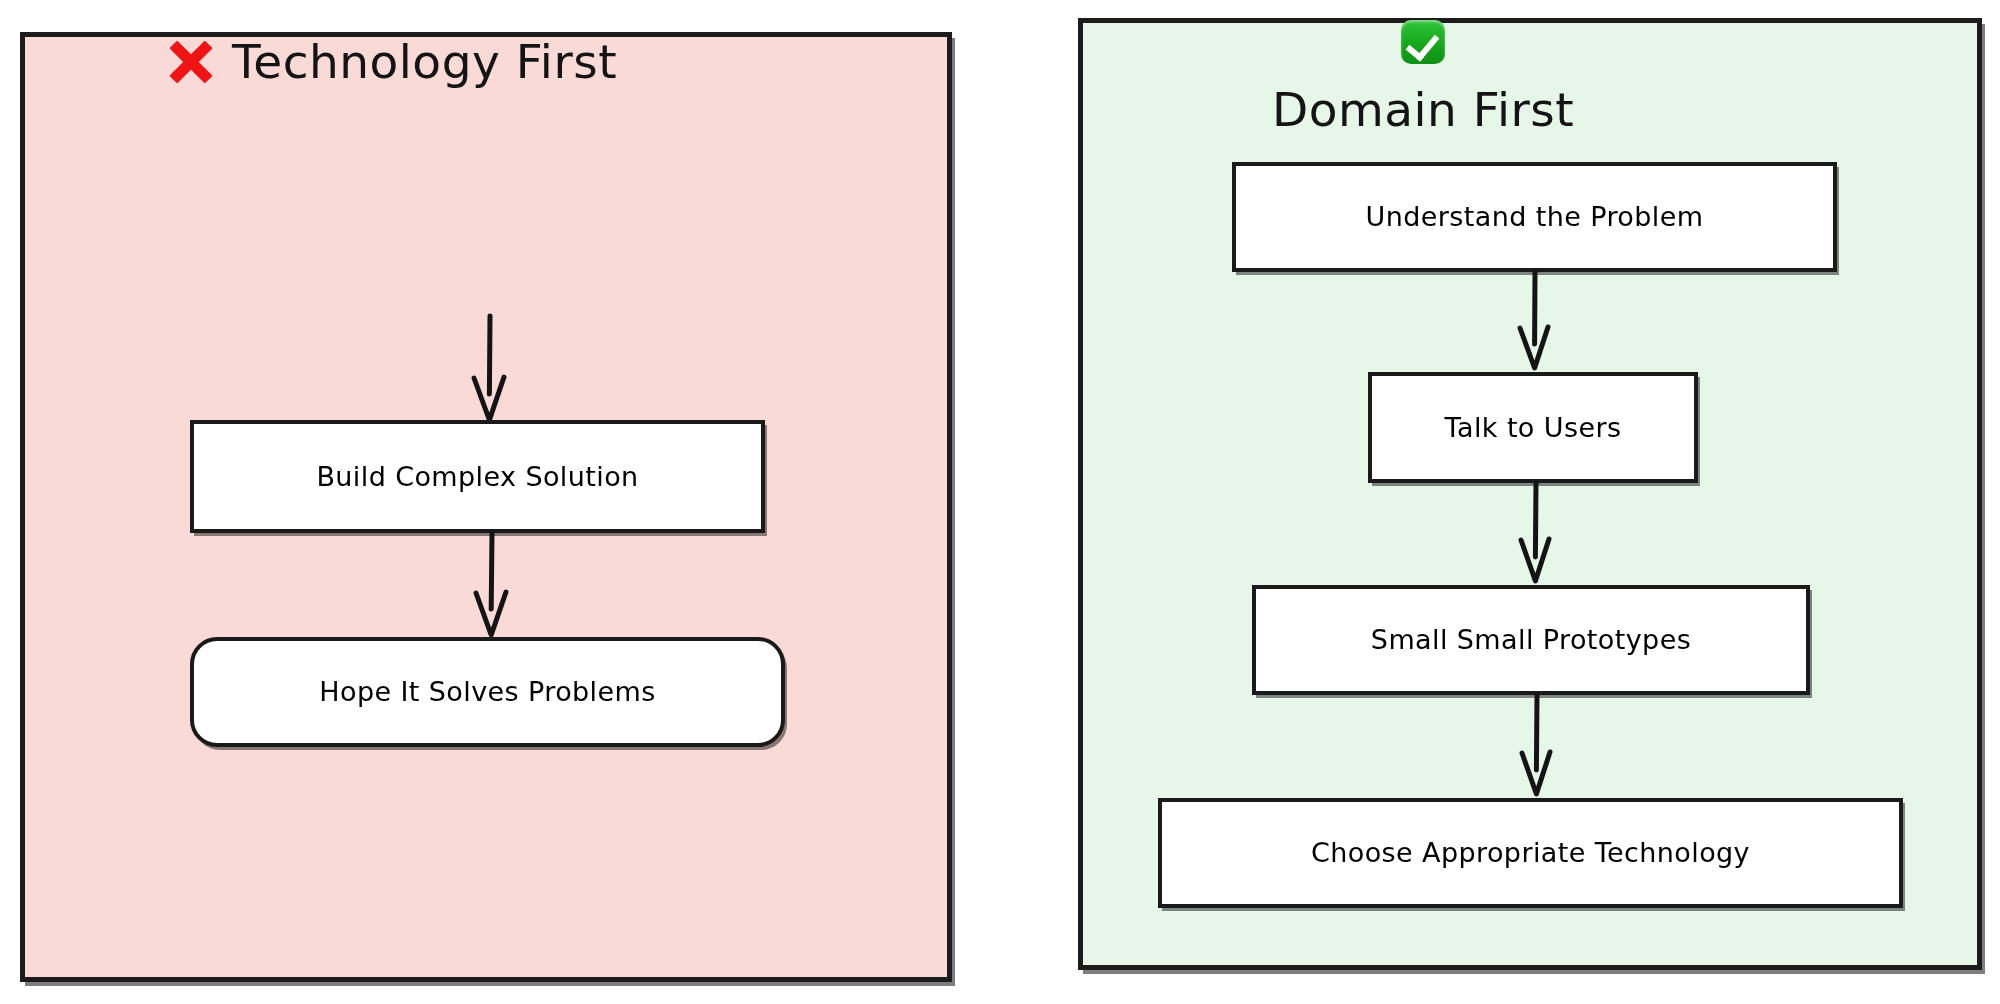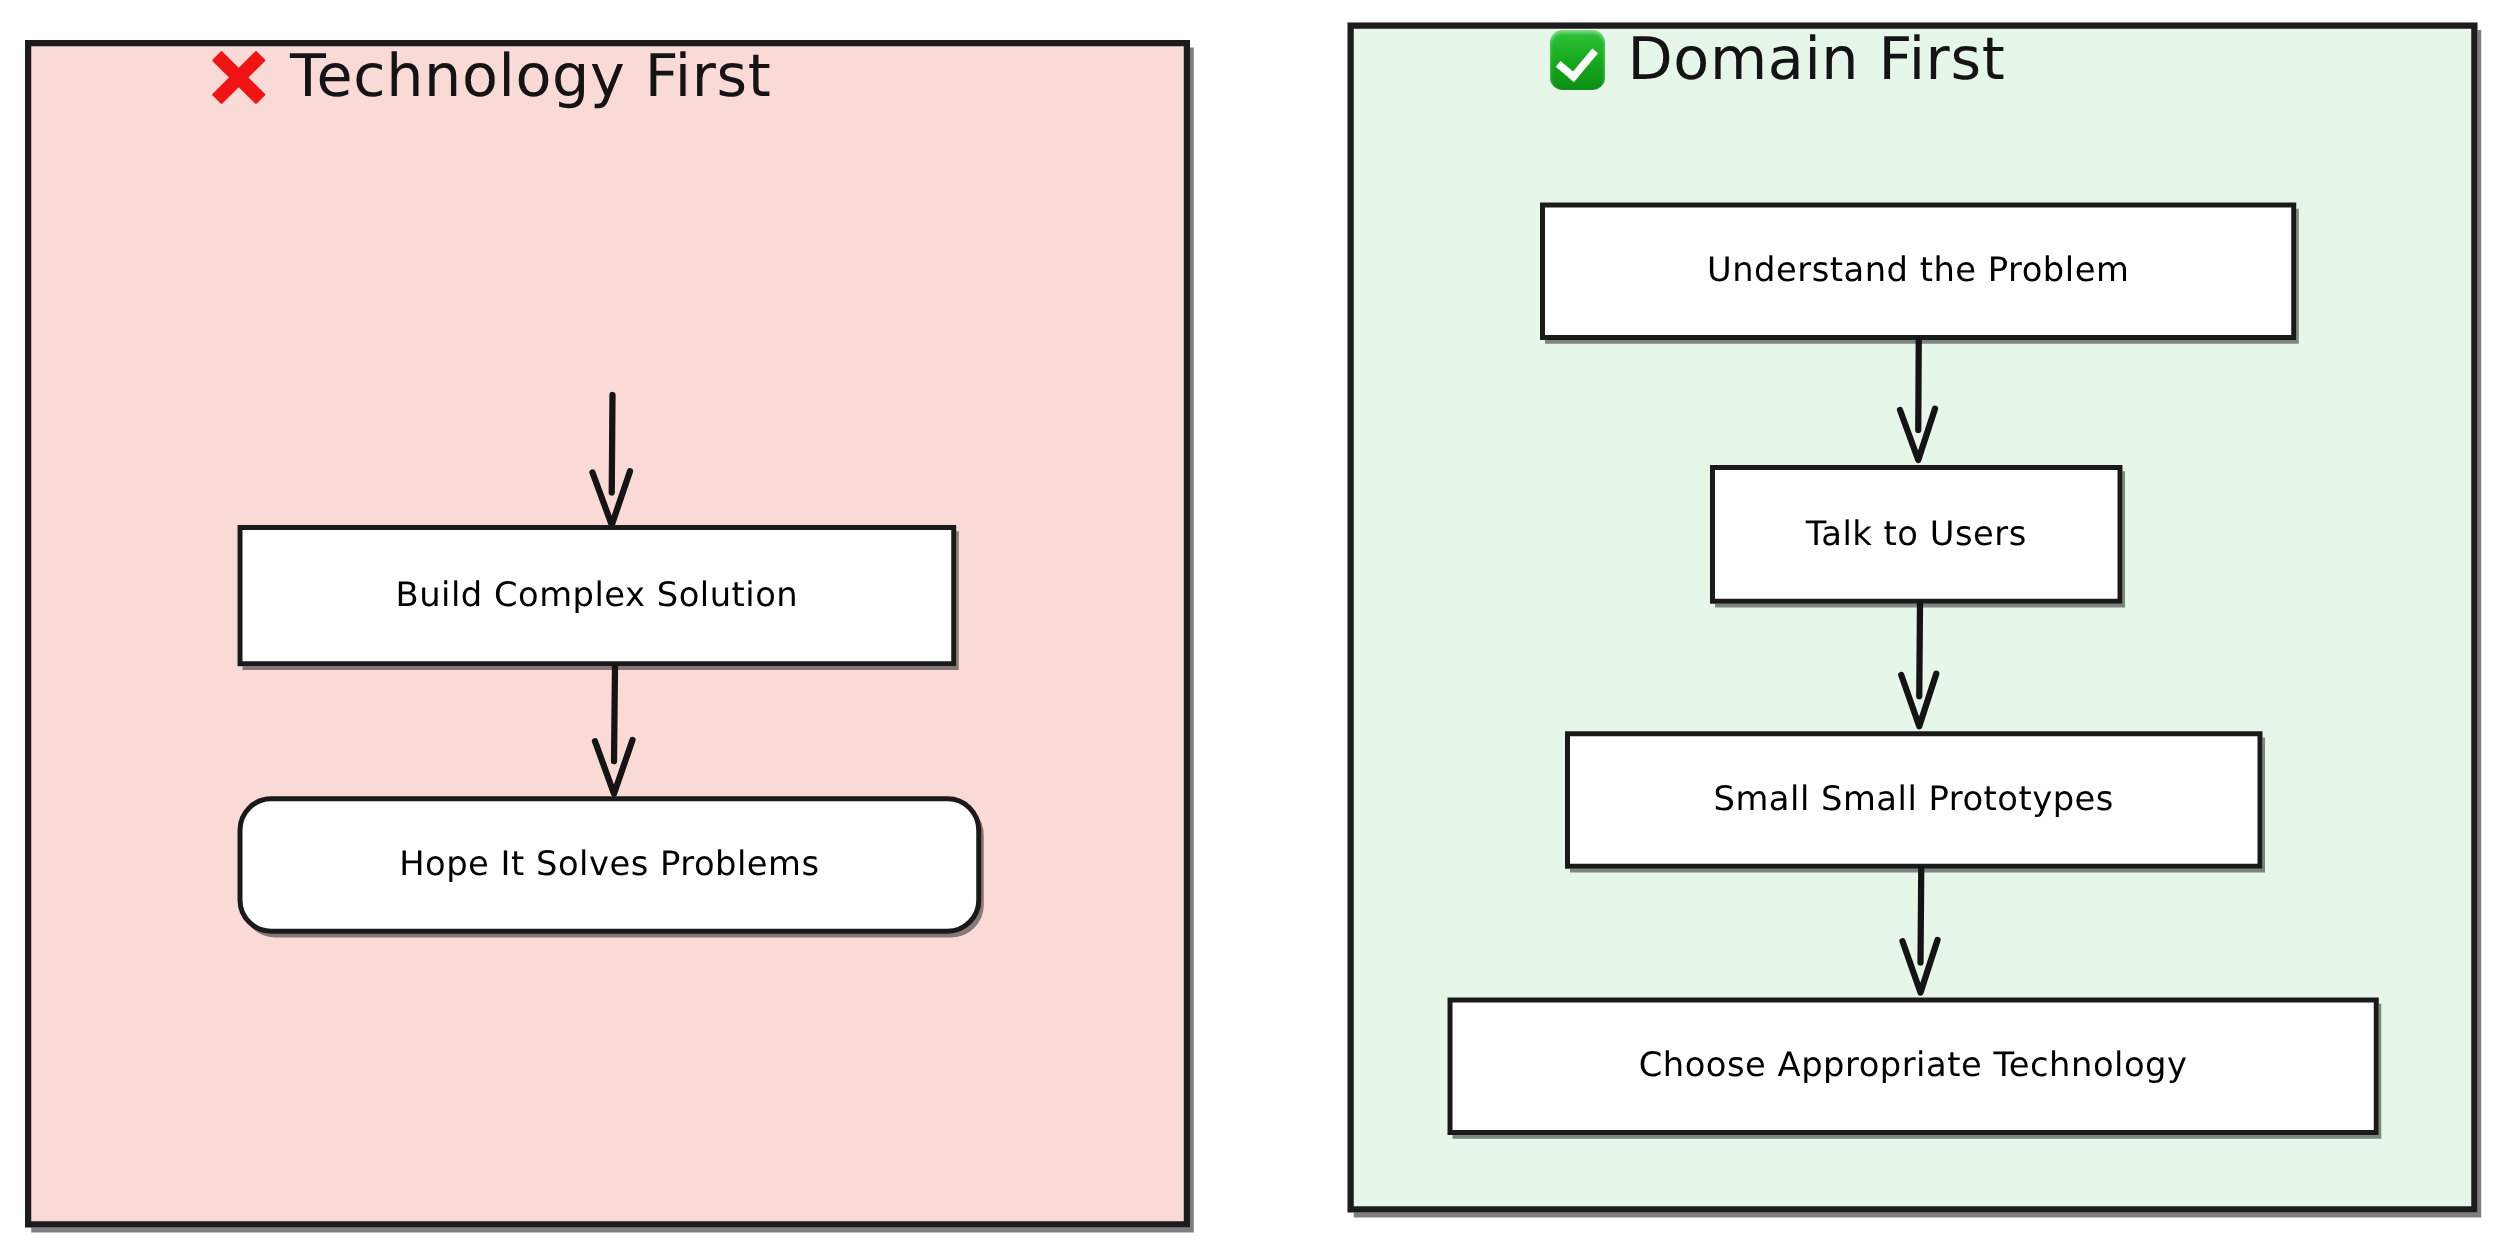--- a/index.html
+++ b/index.html
@@ -53,21 +53,21 @@
     white-space: nowrap;
   }
   .panel-title .title-text {
     font-family: "DejaVu Sans", sans-serif;
     font-size: 47px;
     font-weight: 400;
     color: #141414;
     letter-spacing: 0.5px;
   }
   .title-left  { left: 168px; top: 34px; }
-  .title-right { left: 1240px; top: 20px; }
+  .title-right { left: 1272px; top: 20px; flex-direction: column; }
 
   
   .icon-cross {
     position: relative;
     width: 46px;
     height: 46px;
     flex: 0 0 46px;
   }
   .icon-cross::before,
   .icon-cross::after {

